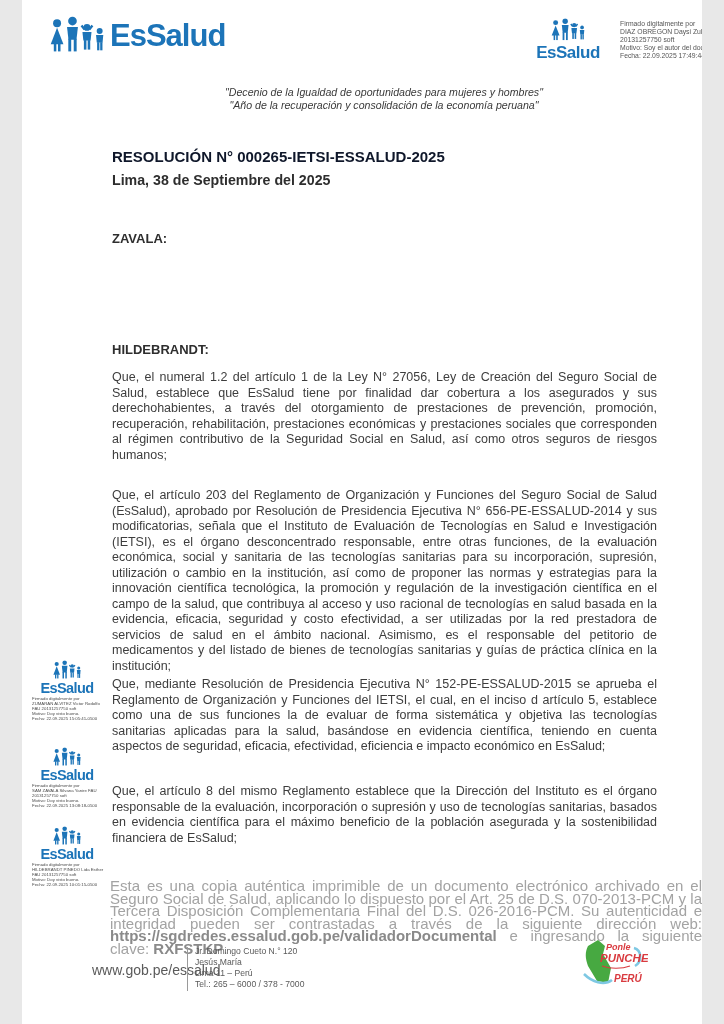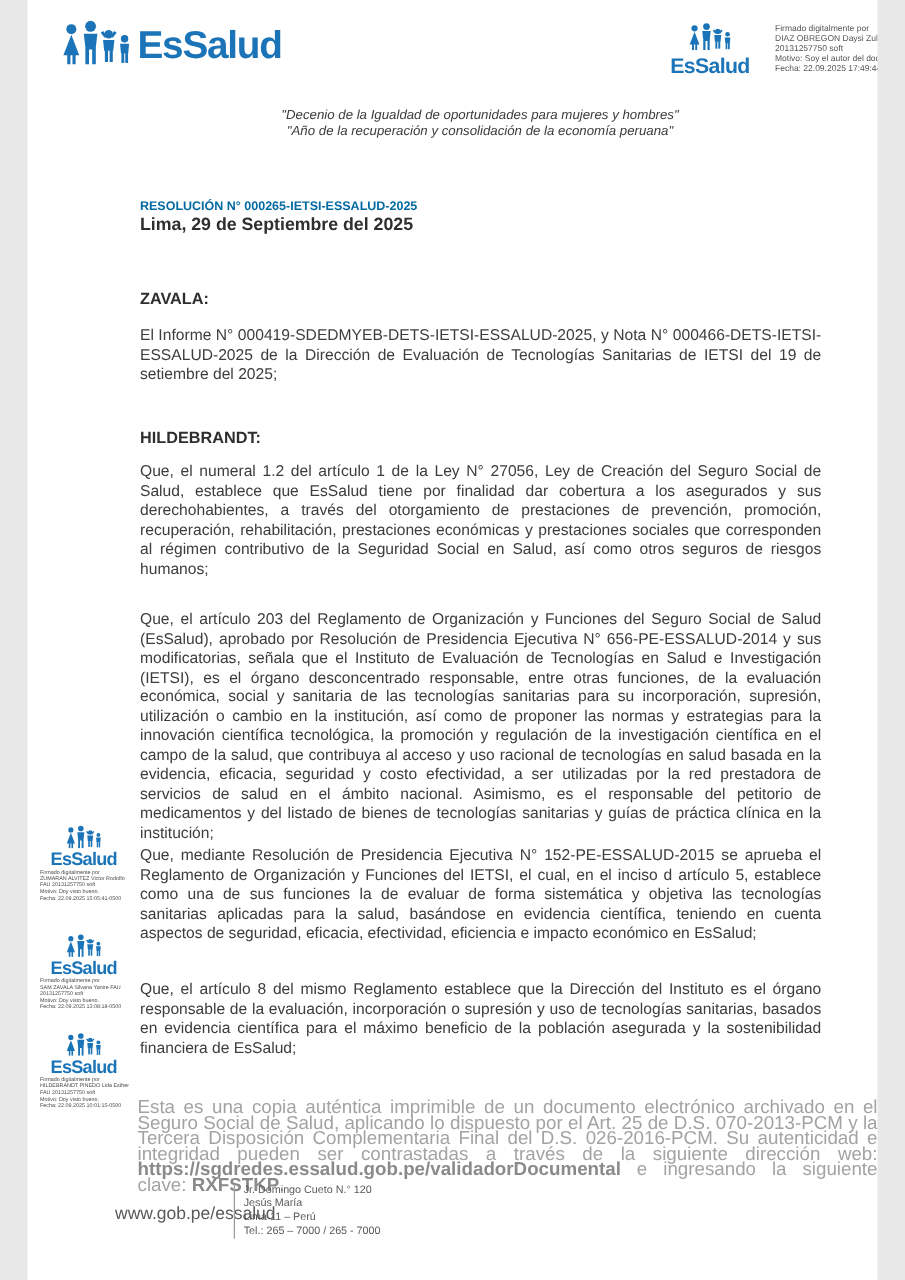--- a/index.html
+++ b/index.html
@@ -13,21 +13,21 @@
   .logo-big{left:26px;top:16px;display:flex;align-items:center;gap:4px;}
   .logo-big .word{font-size:31px;font-weight:bold;color:#1c74b8;letter-spacing:-1px;}
   .logo-stack{display:flex;flex-direction:column;align-items:center;line-height:1;}
   .logo-right{left:516px;top:18px;width:60px;}
   .logo-right .word{font-size:17px;font-weight:bold;color:#1c74b8;letter-spacing:-0.5px;margin-top:1px;}
   .sig-top{left:598px;top:20px;width:126px;font-size:6.8px;line-height:8px;color:#555;}
   
   .quotes{left:0;top:86px;width:724px;text-align:center;font-style:italic;
     font-size:10.6px;line-height:13px;color:#3a3a3a;}
   
-  .doc-title{left:90px;top:148px;width:560px;font-size:10px;font-weight:bold;color:#0369a1;margin-top:12px;}
+  .doc-title{left:90px;top:148px;width:560px;font-size:15px;font-weight:bold;color:#0f172a;}
   .doc-date{left:90px;top:172px;width:560px;font-size:14.2px;font-weight:bold;color:#2e2e2e;}
   .heading{font-size:13px;font-weight:bold;color:#2e2e2e;}
   .h-vistos{left:90px;top:231px;}
   .h-considerando{left:90px;top:342px;}
   .para{width:545px;font-size:12.5px;line-height:15.55px;text-align:justify;color:#3d3d3d;}
   .p-vistos{left:90px;top:261px;}
   .p1{left:90px;top:370px;}
   .p2{left:90px;top:488px;}
   .p3{left:90px;top:677px;}
   .p4{left:90px;top:784px;}
@@ -99,24 +99,23 @@
     <div>Motivo: Soy el autor del documento.</div>
     <div>Fecha: 22.09.2025 17:49:44-0500</div>
   </div>
 
   <div class="abs quotes">
     <div>"Decenio de la Igualdad de oportunidades para mujeres y hombres"</div>
     <div>"Año de la recuperación y consolidación de la economía peruana"</div>
   </div>
 
   <div class="abs doc-title">RESOLUCIÓN N° 000265-IETSI-ESSALUD-2025</div>
-  <div class="abs doc-date">Lima, 29 de Septiembre del 2025</div>
+  <div class="abs doc-date">Lima, 38 de Septiembre del 2025</div>
 
   <div class="abs heading h-vistos">ZAVALA:</div>
-  <div class="abs para p-vistos">El Informe N° 000419-SDEDMYEB-DETS-IETSI-ESSALUD-2025, y Nota N° 000466-DETS-IETSI-ESSALUD-2025 de la Dirección de Evaluación de Tecnologías Sanitarias de IETSI del 19 de setiembre del 2025;</div>
 
   <div class="abs heading h-considerando">HILDEBRANDT:</div>
   <div class="abs para p1">Que, el numeral 1.2 del artículo 1 de la Ley N° 27056, Ley de Creación del Seguro Social de Salud, establece que EsSalud tiene por finalidad dar cobertura a los asegurados y sus derechohabientes, a través del otorgamiento de prestaciones de prevención, promoción, recuperación, rehabilitación, prestaciones económicas y prestaciones sociales que corresponden al régimen contributivo de la Seguridad Social en Salud, así como otros seguros de riesgos humanos;</div>
   <div class="abs para p2">Que, el artículo 203 del Reglamento de Organización y Funciones del Seguro Social de Salud (EsSalud), aprobado por Resolución de Presidencia Ejecutiva N° 656-PE-ESSALUD-2014 y sus modificatorias, señala que el Instituto de Evaluación de Tecnologías en Salud e Investigación (IETSI), es el órgano desconcentrado responsable, entre otras funciones, de la evaluación económica, social y sanitaria de las tecnologías sanitarias para su incorporación, supresión, utilización o cambio en la institución, así como de proponer las normas y estrategias para la innovación científica tecnológica, la promoción y regulación de la investigación científica en el campo de la salud, que contribuya al acceso y uso racional de tecnologías en salud basada en la evidencia, eficacia, seguridad y costo efectividad, a ser utilizadas por la red prestadora de servicios de salud en el ámbito nacional. Asimismo, es el responsable del petitorio de medicamentos y del listado de bienes de tecnologías sanitarias y guías de práctica clínica en la institución;</div>
   <div class="abs para p3">Que, mediante Resolución de Presidencia Ejecutiva N° 152-PE-ESSALUD-2015 se aprueba el Reglamento de Organización y Funciones del IETSI, el cual, en el inciso d artículo 5, establece como una de sus funciones la de evaluar de forma sistemática y objetiva las tecnologías sanitarias aplicadas para la salud, basándose en evidencia científica, teniendo en cuenta aspectos de seguridad, eficacia, efectividad, eficiencia e impacto económico en EsSalud;</div>
   <div class="abs para p4">Que, el artículo 8 del mismo Reglamento establece que la Dirección del Instituto es el órgano responsable de la evaluación, incorporación o supresión y uso de tecnologías sanitarias, basados en evidencia científica para el máximo beneficio de la población asegurada y la sostenibilidad financiera de EsSalud;</div>
 
   <div class="abs stamp stamp1">
     <svg class="ic" width="30" height="21" viewBox="0 0 64 44">
         <use href="#fam-sym"></use>
@@ -162,17 +161,28 @@
   <div class="abs note">
     <span>Esta es una copia auténtica imprimible de un documento electrónico archivado en el Seguro Social de Salud, aplicando lo dispuesto por el Art. 25 de D.S. 070-2013-PCM y la Tercera Disposición Complementaria Final del D.S. 026-2016-PCM. Su autenticidad e integridad pueden ser contrastadas a través de la siguiente dirección web: </span><b>https://sgdredes.essalud.gob.pe/validadorDocumental</b><span> e ingresando la siguiente clave: </span><b>RXFSTKP</b><span>.</span>
   </div>
 
   <div class="abs footer-web">www.gob.pe/essalud</div>
   <div class="abs footer-divider"></div>
   <div class="abs footer-address">
     <div>Jr. Domingo Cueto N.° 120</div>
     <div>Jesús María</div>
     <div>Lima 11 – Perú</div>
-    <div>Tel.: 265 – 7000 / 265 - 7000</div>
+    <div>Tel.: 265 – 6000 / 378 - 7000</div>
   </div>
 
+  <div class="abs peru-logo">
+    <svg width="70" height="58" viewBox="0 0 70 58">
+      <path d="M10 10 L20 4 L27 10 L25 18 L33 32 L30 47 L19 45 L10 30 C7 22 7 16 10 10 Z" fill="#33a02c" opacity="0.9"></path>
+      <path d="M6 38 C14 46 26 50 34 44" stroke="#7ec8e3" stroke-width="2.5" fill="none"></path>
+      <path d="M56 12 C64 14 64 26 57 30" stroke="#7ec8e3" stroke-width="2.5" fill="none"></path>
+      <text x="28" y="14" font-family="Liberation Sans, sans-serif" font-size="9" font-style="italic" font-weight="bold" fill="#d93a3f">Ponle</text>
+      <text x="22" y="26" font-family="Liberation Sans, sans-serif" font-size="11.5" font-weight="bold" font-style="italic" fill="#d93a3f">PUNCHE</text>
+      <path d="M24 30 C32 33 44 33 52 30" stroke="#d93a3f" stroke-width="1.2" fill="none"></path>
+      <text x="36" y="46" font-family="Liberation Sans, sans-serif" font-size="10" font-weight="bold" font-style="italic" fill="#d93a3f">PERÚ</text>
+    </svg>
+  </div>
 
 </div>
 
 </body></html>

